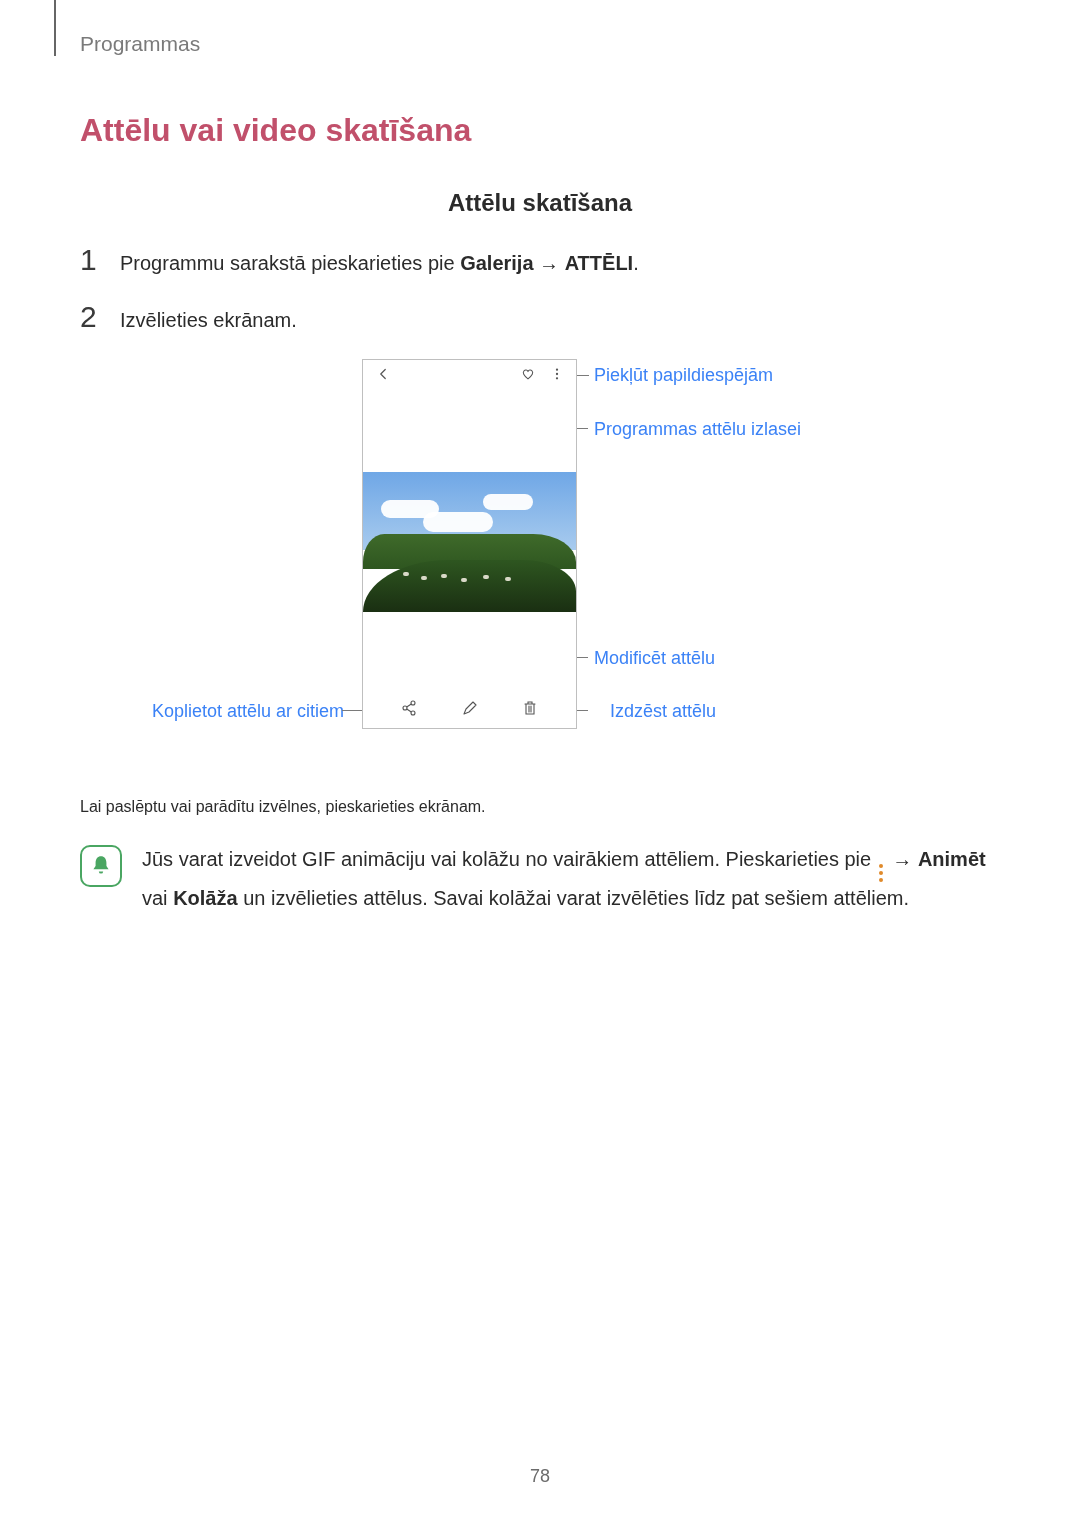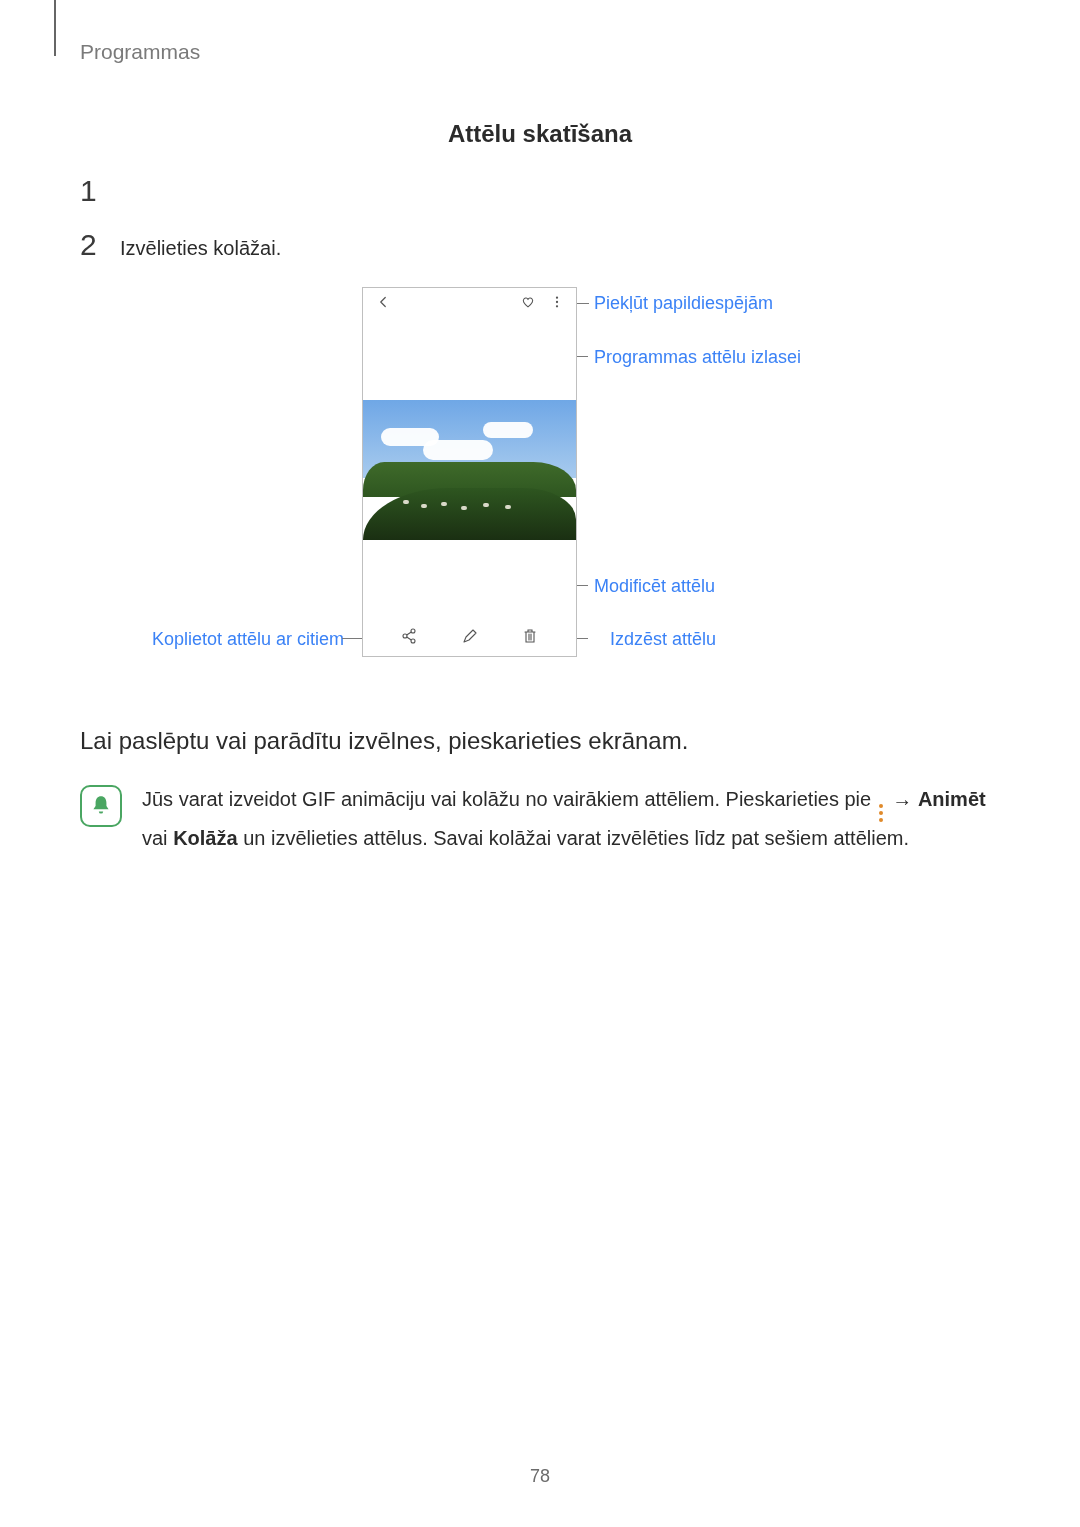--- a/index.html
+++ b/index.html
@@ -11,21 +11,21 @@
     color: #2b2b2b;
     position: relative;
   }
   .page-edge {
     position: absolute;
     left: 54px; top: 0;
     width: 2px; height: 56px;
     background: #666;
   }
   .content {
-    padding: 40px 80px 0 80px;
+    padding: 32px 80px 0 80px;
   }
   .header-label {
     color: #7a7a7a;
     font-size: 21px;
     margin-bottom: 56px;
     margin-left: 0;
   }
   .h1 {
     color: #c1506b;
     font-size: 32px;
@@ -119,21 +119,21 @@
     font-size: 18px;
     color: #3b82f6;
     white-space: nowrap;
   }
   .lead-line {
     position: absolute;
     background: #7a7a7a;
   }
 
   .para {
-    font-size: 24px;
+    font-size: 16px;
     line-height: 1.5;
     margin-top: 6px;
   }
 
   .note {
     display: flex;
     gap: 20px;
     margin-top: 24px;
     align-items: flex-start;
   }
@@ -169,29 +169,33 @@
   }
   svg { display:block; }
 </style>
 </head>
 <body>
 
 <div class="page-edge"></div>
 
 <div class="content">
   <div class="header-label">Programmas</div>
+  <div class="h1">Attēlu vai video skatīšana</div>
   <div class="h2">Attēlu skatīšana</div>
 
   <div class="step">
     <div class="step-num">1</div>
+    <div class="step-body">
+      <span>Programmu sarakstā pieskarieties pie </span><b>Galerija</b><span class="arrow"> → </span><b>ATTĒLI</b><span>.</span>
+    </div>
   </div>
 
   <div class="step">
     <div class="step-num">2</div>
-    <div class="step-body">Izvēlieties kolāžai.</div>
+    <div class="step-body">Izvēlieties ekrānam.</div>
   </div>
 
   <div class="figure-area">
 
     <div class="callout-label" style="left:72px; top:342px;">Koplietot attēlu ar citiem</div>
     <div class="lead-line" style="left:262px; top:351px; width:64px; height:1px;"></div>
 
     <div class="callout-label" style="left:514px; top:6px;">Piekļūt papildiespējām</div>
     <div class="lead-line" style="left:491px; top:16px; width:18px; height:1px;"></div>
 

